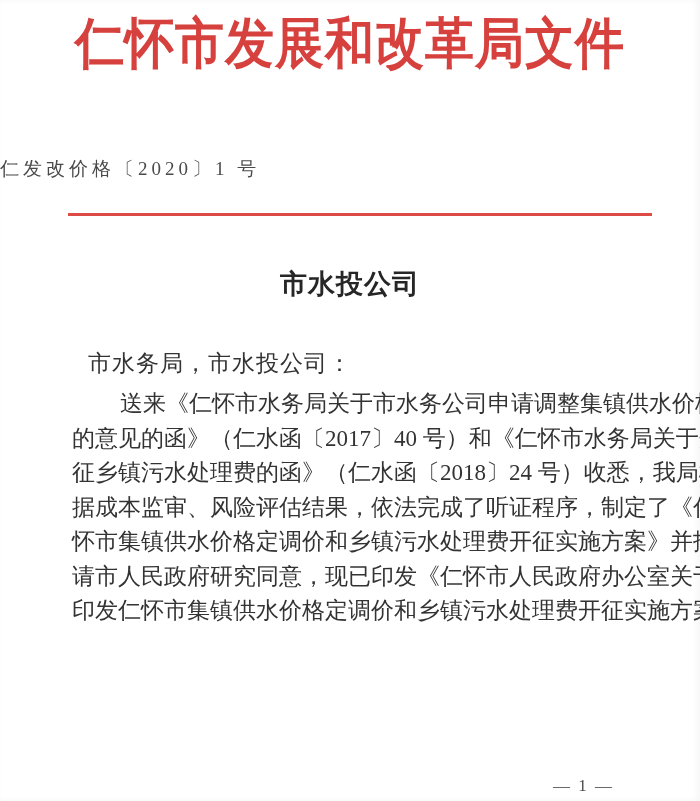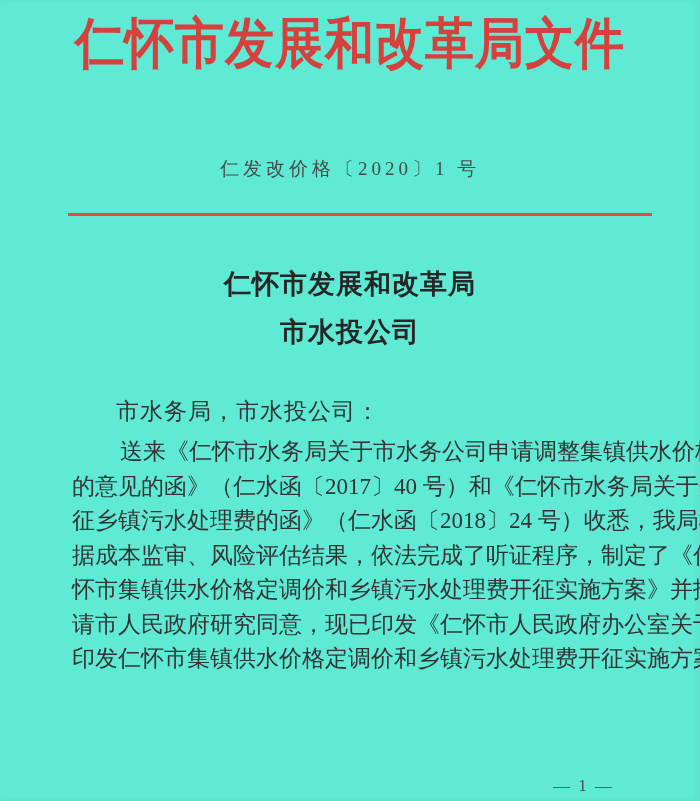--- a/index.html
+++ b/index.html
@@ -6,59 +6,59 @@
     margin: 0;
     padding: 0;
     background: #e8e8e8;
     font-family: "Liberation Serif", "DejaVu Serif", serif;
   }
   .page {
     position: relative;
     width: 700px;
     height: 801px;
     margin: 0 auto;
-    background: #5eead4;
+    background: #ffffff;
     overflow: hidden;
     box-shadow: inset -3px 0 6px rgba(0,0,0,0.04);
   }
   .red-head {
     padding-top: 8px;
     text-align: center;
     color: #d6413e;
     font-weight: bold;
     font-size: 49px;
     letter-spacing: 1px;
     line-height: 62px;
     transform: scaleY(1.12);
     transform-origin: top center;
     white-space: nowrap;
   }
   .doc-no {
     margin-top: 86px;
-    text-align: center;
+    text-align: left;
     font-size: 19px;
     color: #4a4a4a;
     letter-spacing: 4px;
   }
   .red-line {
     height: 3px;
     background: #dd4b47;
     margin: 31px 48px 0 68px;
   }
   .title-block {
     margin-top: 44px;
     text-align: center;
     font-weight: bold;
     color: #262626;
     font-size: 27px;
     line-height: 48px;
     letter-spacing: 1px;
   }
   .salutation {
-    margin: 40px 50px 0 116px;
+    margin: 40px 50px 0 88px;
     font-size: 23px;
     color: #333333;
     letter-spacing: 1px;
   }
   .para {
     margin: 8px 50px 0 72px;
     font-size: 23px;
     color: #333333;
   }
   .para .line {
@@ -85,21 +85,20 @@
 
 <div class="page">
 
   <div class="red-head">仁怀市发展和改革局文件</div>
 
   <div class="doc-no">仁发改价格〔2020〕1 号</div>
 
   <div class="red-line"></div>
 
   <div class="title-block">
-    <div>仁怀市发展和改革局</div>
     <div>市水投公司</div>
   </div>
 
   <div class="salutation">市水务局，市水投公司：</div>
 
   <div class="para">
     <div class="line first">送来《仁怀市水务局关于市水务公司申请调整集镇供水价格</div>
     <div class="line">的意见的函》（仁水函〔2017〕40 号）和《仁怀市水务局关于开</div>
     <div class="line">征乡镇污水处理费的函》（仁水函〔2018〕24 号）收悉，我局根</div>
     <div class="line">据成本监审、风险评估结果，依法完成了听证程序，制定了《仁</div>

